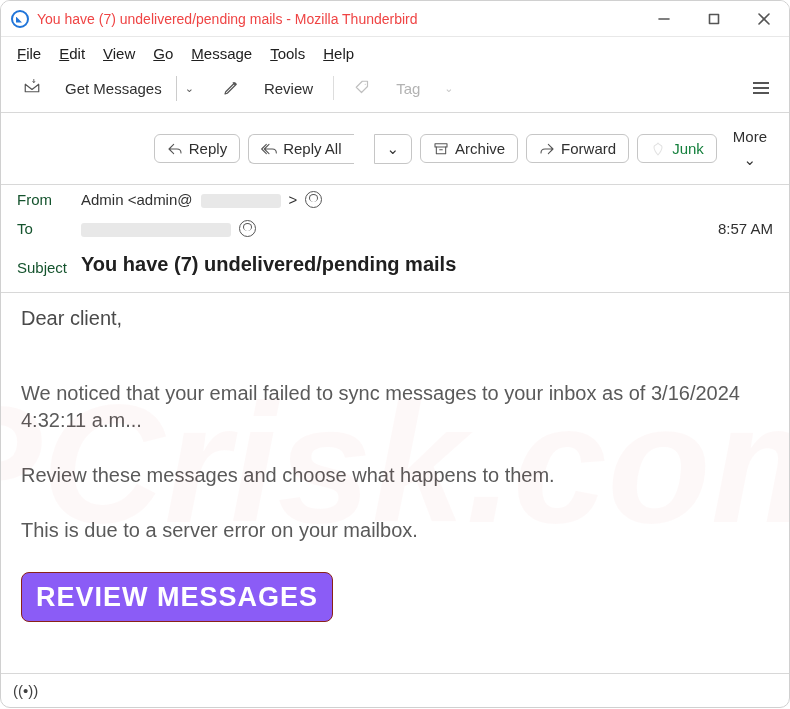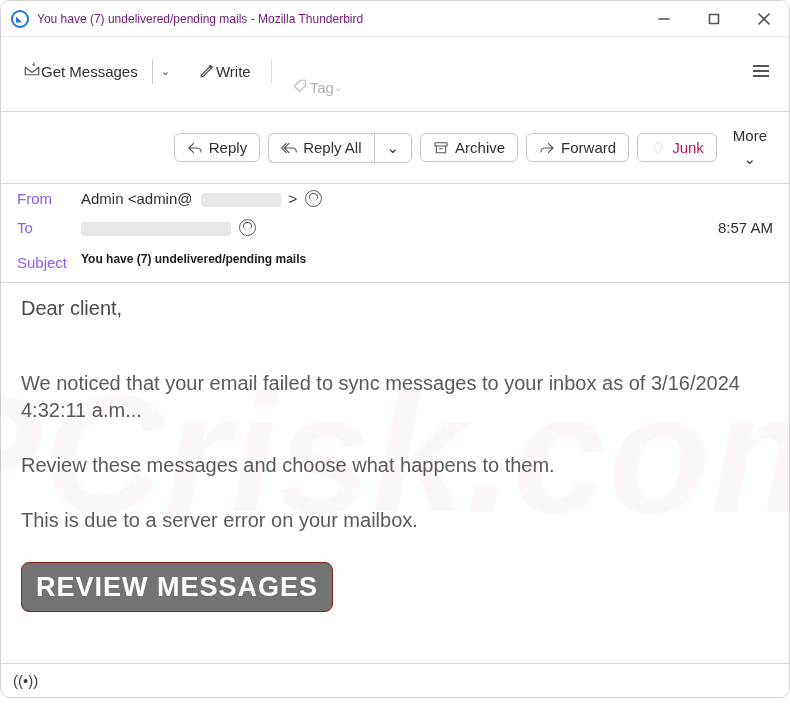--- a/index.html
+++ b/index.html
@@ -37,21 +37,21 @@
     flex-shrink: 0;
   }
   .tb-icon::before {
     content: "";
     position: absolute;
     left: 3px; bottom: 3px;
     width: 6px; height: 6px;
     background: #2175d9;
     clip-path: polygon(0 100%, 100% 100%, 0 0);
   }
-  .tb-title { flex: 0 1 auto; color: #701a75; font-size: 12px; white-space: nowrap; overflow: hidden; text-overflow: ellipsis; }
+  .tb-title { flex: 0 1 auto; color: #ef4444; font-size: 14px; white-space: nowrap; overflow: hidden; text-overflow: ellipsis; }
   .tb-spacer { flex: 1; }
   .tb-btn {
     width: 50px; height: 36px;
     display: flex; align-items: center; justify-content: center;
     color: #333;
   }
   .tb-btn svg { width: 12px; height: 12px; }
 
   
   .menubar {
@@ -69,73 +69,73 @@
     display: flex;
     align-items: center;
     padding: 4px 12px 10px 12px;
     gap: 10px;
     border-bottom: 1px solid #d8d8d8;
   }
   .tool-group { display: flex; align-items: center; }
   .tool-btn {
     display: inline-flex;
     align-items: center;
-    gap: 0;
+    gap: 24px;
     padding: 5px 10px;
     font-size: 15px;
     color: #303030;
   }
   .tool-btn .chev { font-size: 11px; color: #5a5a5a; }
   .split-r { border-left: 1px solid #ccc; padding: 6px 8px; margin-left: 4px; }
   .hamburger { margin-left: auto; display:flex; flex-direction:column; gap:3px; padding:8px;}
   .hamburger span { width:16px; height:2px; background:#555; }
 
   
   .msgbar {
     display: flex;
     align-items: center;
     gap: 8px;
     padding: 10px 14px;
     justify-content: flex-end;
   }
-  .pill-group { display: flex; }
+  .pill-group { display: flex; gap: 20px; }
   .pill, .pill-seg {
     display: inline-flex;
     align-items: center;
     gap: 6px;
     padding: 5px 12px;
     border: 1px solid #c6c6c6;
     border-radius: 6px;
     font-size: 15px;
     color: #303030;
     background: #fff;
   }
   .pill-seg.left { border-radius: 6px 0 0 6px; border-right: none; }
   .pill-seg.right{ border-radius: 0 6px 6px 0; }
-  .pill.disabled, .pill-seg.disabled { color: #be185d; }
+  .pill.disabled, .pill-seg.disabled { color: #15803d; }
   .pill.disabled svg, .pill-seg.disabled svg { opacity: .45; }
   .more { border: none; padding: 5px 8px; flex-direction: column; }
   .msgbar svg { width: 16px; height: 16px; flex-shrink: 0; }
 
   
   .hdr {
     border-top: 1px solid #d8d8d8;
     border-bottom: 1px solid #d8d8d8;
     padding: 0 16px;
   }
   .hdr-row {
     display: flex;
     align-items: center;
     padding: 6px 0;
     font-size: 15px;
   }
-  .hdr-label { width: 64px; color: #8b5cf6; }
+  .hdr-label { width: 64px; color: #14532d; }
   .hdr-val { color: #303030; display: flex; align-items: flex-end; gap: 8px; }
   .hdr-time { margin-left: auto; color: #303030; }
-  .hdr-subject { font-weight: 700; color: #202020; font-size: 12px; padding: 4px 0 10px 0; }
+  .hdr-subject { font-weight: 700; color: #202020; font-size: 20px; padding: 4px 0 10px 0; }
   .redacted {
     display: inline-block;
     background: #e8e8e8;
     border-radius: 3px;
     height: 14px;
     filter: blur(0.3px);
   }
   .avatar-ic { width:17px; height:17px; border:1.5px solid #555; border-radius:50%; position:relative; }
   .avatar-ic::after { content:""; position:absolute; left:3px; top:2px; width:7px; height:7px; border:1.5px solid #555; border-radius:50%; border-bottom:none; }
 
@@ -146,21 +146,21 @@
     color: #5a5a5a;
     line-height: 1.35;
     height: 380px;
     overflow: hidden;
     position: relative;
   }
   .body .salutation { color: #4a4a4a; margin-bottom: 48px; }
   .body p { margin: 0 0 28px 0; }
   .review-btn {
     display: inline-block;
-    background: #737373;
+    background: #8b5cf6;
     color: #fff;
     font-weight: 800;
     letter-spacing: 1px;
     font-size: 27px;
     padding: 6px 14px;
     border: 1px solid #8a2218;
     border-radius: 8px;
   }
 
   
@@ -203,42 +203,51 @@
         </svg>
     </span>
     <span class="tb-btn">
       <svg viewBox="0 0 12 12">
           <line class="icn" x1="1" y1="1" x2="11" y2="11"></line>
           <line class="icn" x1="11" y1="1" x2="1" y2="11"></line>
         </svg>
     </span>
   </div>
 
+  <div class="menubar">
+    <span class="menuitem"><span class="accel">F</span>ile</span>
+    <span class="menuitem"><span class="accel">E</span>dit</span>
+    <span class="menuitem"><span class="accel">V</span>iew</span>
+    <span class="menuitem"><span class="accel">G</span>o</span>
+    <span class="menuitem"><span class="accel">M</span>essage</span>
+    <span class="menuitem"><span class="accel">T</span>ools</span>
+    <span class="menuitem"><span class="accel">H</span>elp</span>
+  </div>
 
   <div class="toolbar">
     <span class="tool-group">
       <span class="tool-btn">
         <svg width="18" height="18" viewBox="0 0 24 24">
             <path class="icn" d="M3 7l9 7 9-7M3 7v10h18V7"></path>
             <path class="icn" d="M12 2v6m0 0l-2-2m2 2l2-2" transform="translate(6 -1) scale(.7)"></path>
           </svg>
         <span>Get Messages</span>
       </span>
       <span class="tool-btn split-r">
           <span class="chev">⌄</span>
         </span>
     </span>
     <span class="tool-btn">
       <svg width="18" height="18" viewBox="0 0 24 24">
           <path class="icn" d="M4 20l3-1 12-12-2-2L5 17l-1 3zM15 5l2 2"></path>
         </svg>
-      <span>Write</span>
+      <span>Review</span>
     </span>
     <span style="width:1px;height:24px;background:#ddd;"></span>
-    <span class="tool-btn" style="color:#b3b3b3;margin-top:32px;">
+    <span class="tool-btn" style="color:#b3b3b3;">
       <svg width="18" height="18" viewBox="0 0 24 24">
           <path class="icn icn-light" d="M3 11l8-8h7v7l-8 8-7-7zM15 7h.01"></path>
         </svg>
       <span>Tag</span>
       <span class="chev" style="color:#c8c8c8;">⌄</span>
     </span>
     <span class="hamburger">
       <span></span>
         <span></span>
         <span></span>

